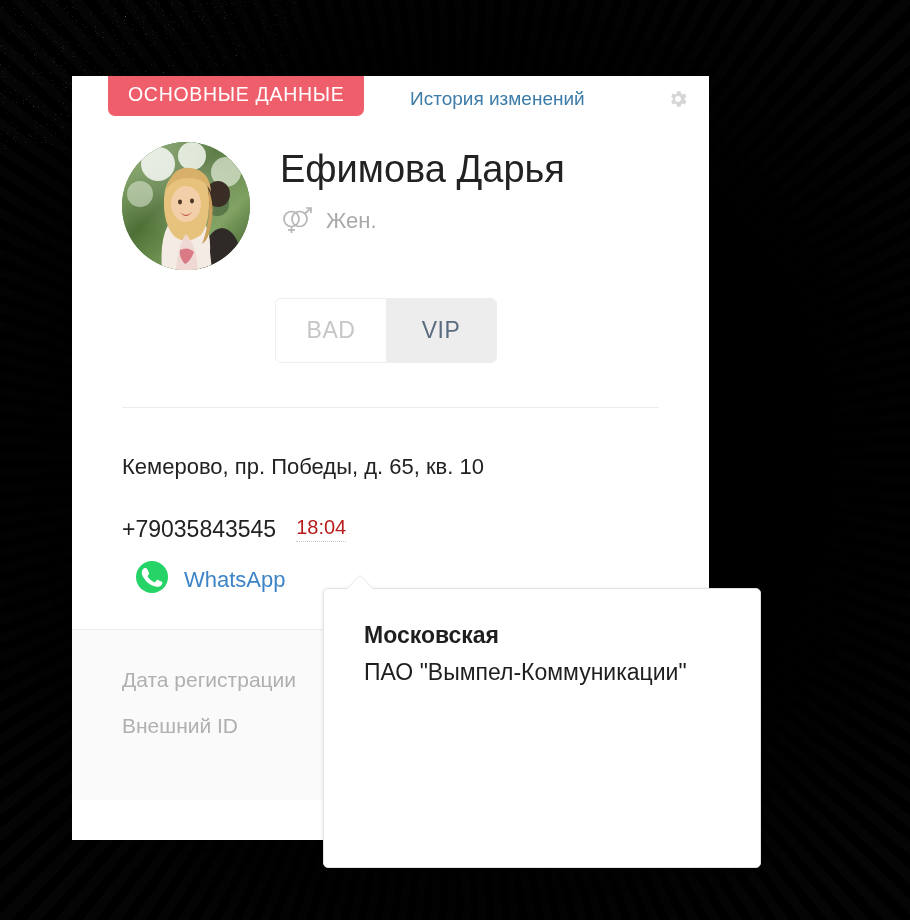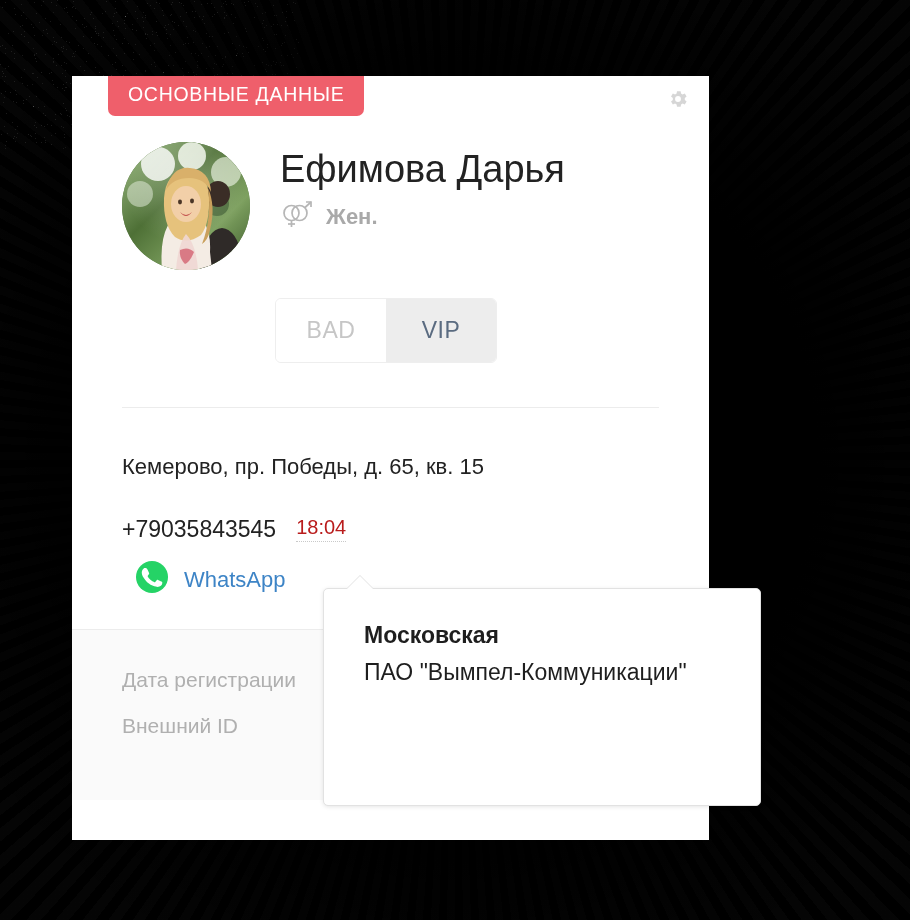--- a/index.html
+++ b/index.html
@@ -97,23 +97,22 @@
 
   .id-text { padding-left: 30px; padding-top: 8px; }
   .person-name {
     font-size: 38px;
     color: #222;
     line-height: 1.05;
     white-space: nowrap;
   }
   .gender-row {
     display: flex;
-    align-items: flex-end;
-    margin-top: 10px;
-    font-weight: bold;
+    align-items: center;
+    margin-top: 16px;
   }
   .gender-icon { width: 34px; height: 30px; flex:0 0 34px; }
   .gender-label {
     color: #a9a9a9;
     font-size: 22px;
     margin-left: 12px;
   }
 
   
   .flagsets {
@@ -204,21 +203,21 @@
     margin-bottom: 22px;
     white-space: nowrap;
   }
 
   
   #tooltip {
     position: absolute;
     left: 323px;
     top: 588px;
     width: 438px;
-    height: 218px;
+    height: 280px;
     background: #ffffff;
     border: 1px solid #e2e2e2;
     border-radius: 5px;
     box-shadow: 0 1px 4px rgba(0,0,0,0.10);
     z-index: 40;
     padding: 33px 30px 0 40px;
   }
   #tooltip .arrow,
   #tooltip .arrow-inner {
     position: absolute;
@@ -270,20 +269,21 @@
       </mask>
   </defs>
   <rect width="910" height="920" filter="url(#nz)" mask="url(#vigm)"></rect>
 </svg>
 
 <div id="card">
 
   
   <div class="tabbar">
     <div class="tab-active">ОСНОВНЫЕ ДАННЫЕ</div>
+    <div class="tab-link">История изменений</div>
     <div class="gear">
       <svg viewBox="0 0 24 24" width="22" height="22" fill="#d6d6d6">
         <path d="M19.4 13a7.6 7.6 0 0 0 0-2l2-1.6-2-3.4-2.4 1a7.5 7.5 0 0 0-1.7-1l-.4-2.5h-4l-.4 2.5a7.5 7.5 0 0 0-1.7 1l-2.4-1-2 3.4L6.4 11a7.6 7.6 0 0 0 0 2l-2 1.6 2 3.4 2.4-1c.5.4 1.1.8 1.7 1l.4 2.5h4l.4-2.5c.6-.2 1.2-.6 1.7-1l2.4 1 2-3.4-2-1.6zM12 15.2A3.2 3.2 0 1 1 12 8.8a3.2 3.2 0 0 1 0 6.4z"></path>
       </svg>
     </div>
   </div>
 
   
   <div class="identity">
     <div class="avatar">
@@ -345,21 +345,21 @@
   
   <div class="flagsets">
     <div class="flag">BAD</div>
     <div class="flag on">VIP</div>
   </div>
 
   <div class="rule"></div>
 
   
   <div class="contact">
-    <div class="address">Кемерово, пр. Победы, д. 65, кв. 15</div>
+    <div class="address">Кемерово, пр. Победы, д. 65, кв. 10</div>
     <div class="phone-row">
       <span class="phone-number">+79035843545</span>
       <span class="phone-time">18:04</span>
     </div>
     <div class="messenger-row">
       <span class="wa-icon">
         <svg viewBox="0 0 32 32" width="32" height="32">
           <circle cx="16" cy="16" r="16" fill="#25d366"></circle>
           <path d="M12.2 9.4c-.4-.9-.8-.9-1.2-.9h-.9c-.3 0-.9.1-1.3.6-.5.5-1.7 1.7-1.7 4.1s1.8 4.8 2 5.1c.3.3 3.4 5.5 8.5 7.4 4.2 1.6 5.1 1.3 6 1.2.9-.1 2.9-1.2 3.3-2.3.4-1.1.4-2.1.3-2.3-.1-.2-.5-.3-.9-.6-.5-.2-2.9-1.4-3.3-1.6-.5-.2-.8-.2-1.1.2-.3.5-1.2 1.6-1.5 1.9-.3.3-.6.4-1 .1-.5-.2-2-.7-3.8-2.3-1.4-1.3-2.4-2.8-2.6-3.3-.3-.5 0-.7.2-1 .2-.2.5-.6.7-.8.2-.3.3-.5.4-.8.2-.3.1-.6 0-.8-.1-.2-1.1-2.6-1.5-3.5z" fill="#ffffff" transform="translate(-1.5,-1.6) scale(1.02)"></path>
         </svg>

